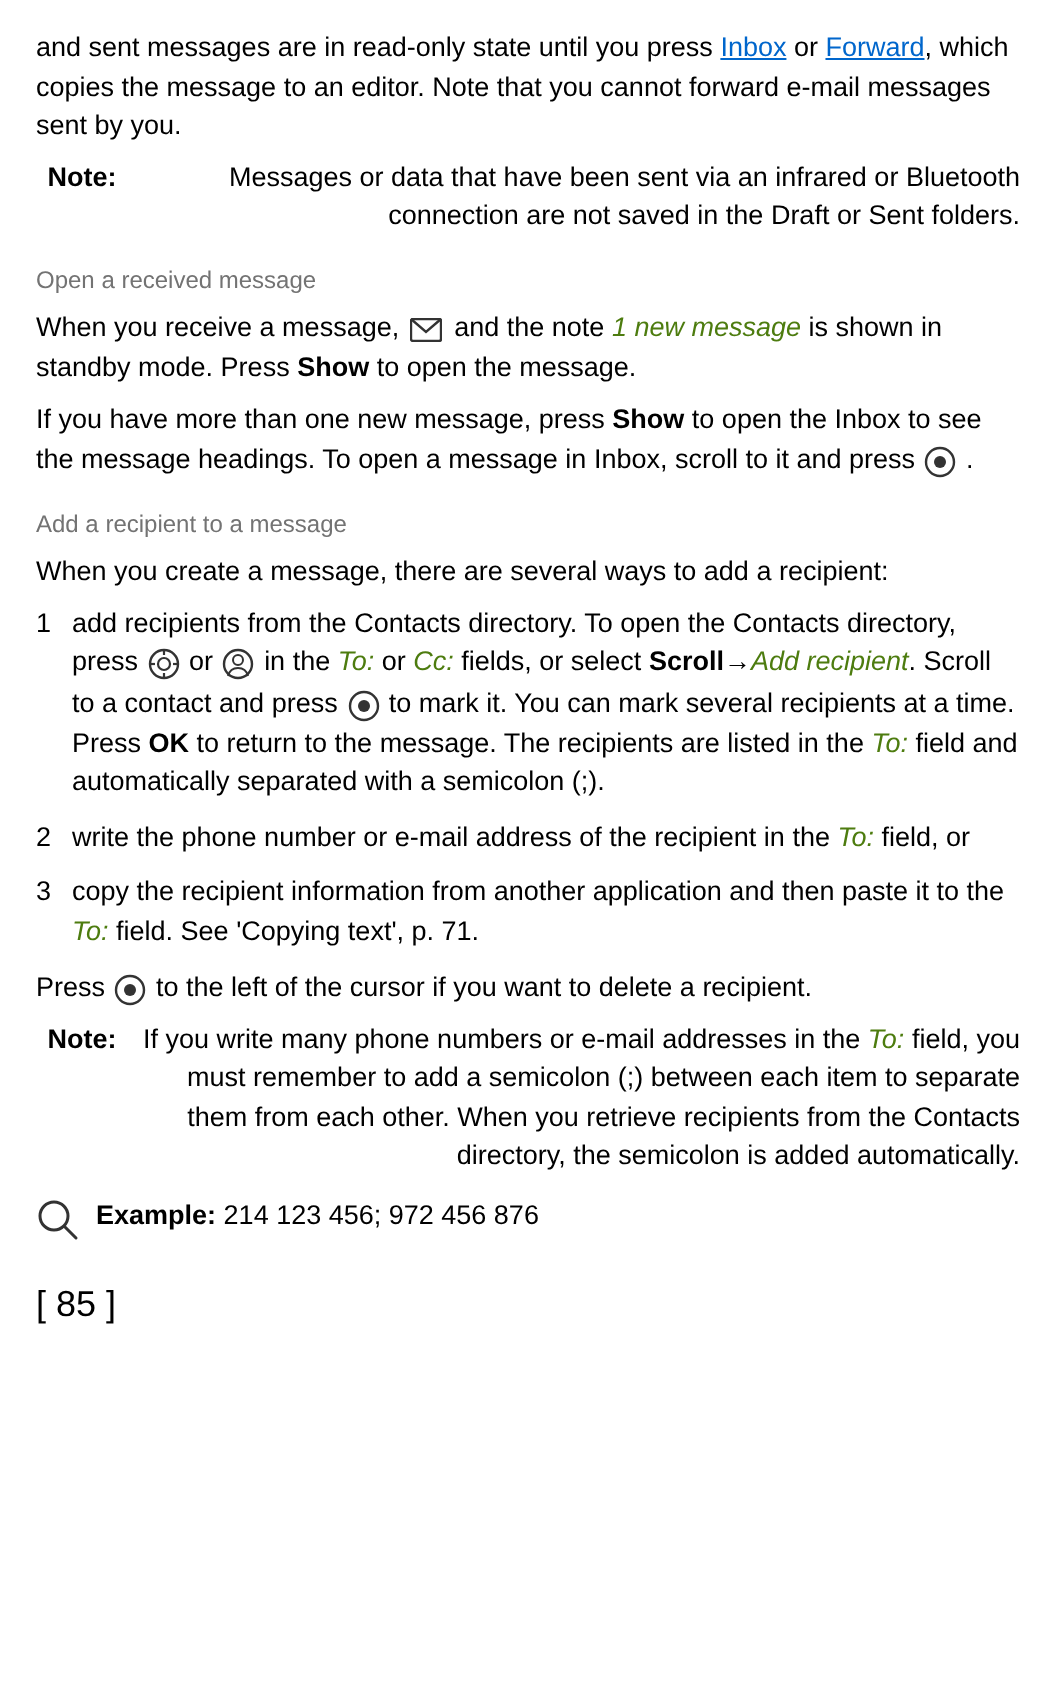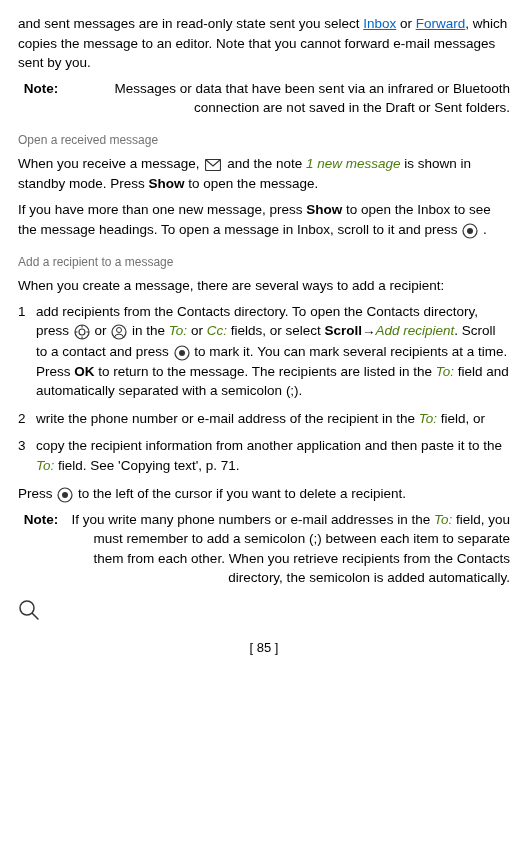--- a/index.html
+++ b/index.html
@@ -61,23 +61,23 @@
       margin-bottom: 8px;
     }
     .list-number {
       min-width: 18px;
       font-weight: normal;
     }
     .list-content {
       flex: 1;
     }
     .page-footer {
-      text-align: center;
+      text-align: left;
       margin-top: 18px;
-      font-size: 13px;
+      font-size: 18px;
     }
     .example-block {
       display: flex;
       align-items: flex-start;
       margin-top: 10px;
       margin-bottom: 6px;
     }
     .example-icon {
       width: 22px;
       height: 22px;
@@ -90,21 +90,21 @@
     }
     .press-line {
       margin-top: 5px;
       margin-bottom: 0;
     }
   </style>
 </head>
 <body>
 
 <div class="text-block">
-  <span>and sent messages are in read-only state sent you select </span><span class="link-blue">Inbox</span><span> or </span><span class="link-blue">Forward</span><span>, which copies the message to an editor. Note that you cannot forward e-mail messages sent by you.</span>
+  <span>and sent messages are in read-only state until you press </span><span class="link-blue">Inbox</span><span> or </span><span class="link-blue">Forward</span><span>, which copies the message to an editor. Note that you cannot forward e-mail messages sent by you.</span>
 </div>
 
 <div class="note-block">
   <div class="note-label-col">Note:</div>
   <div class="note-content">Messages or data that have been sent via an infrared or Bluetooth connection are not saved in the Draft or Sent folders.</div>
 </div>
 
 <div class="section-heading">Open a received message</div>
 
 <div class="text-block">
@@ -202,17 +202,21 @@
   </div>
 </div>
 
 <div class="example-block">
   <div class="example-icon">
     <svg width="22" height="22" viewBox="0 0 22 22">
       <circle cx="9" cy="9" r="7" fill="none" stroke="#333" stroke-width="1.5"></circle>
       <line x1="14.5" y1="14.5" x2="20" y2="20" stroke="#333" stroke-width="1.5" stroke-linecap="round"></line>
     </svg>
   </div>
+  <div class="example-text">
+    <span class="bold-text">Example:</span>
+    <span> </span><span>214 123 456; 972 456 876</span>
+  </div>
 </div>
 
 <div class="page-footer">
   <span>[ 85 ]</span>
 </div>
 
 </body></html>

